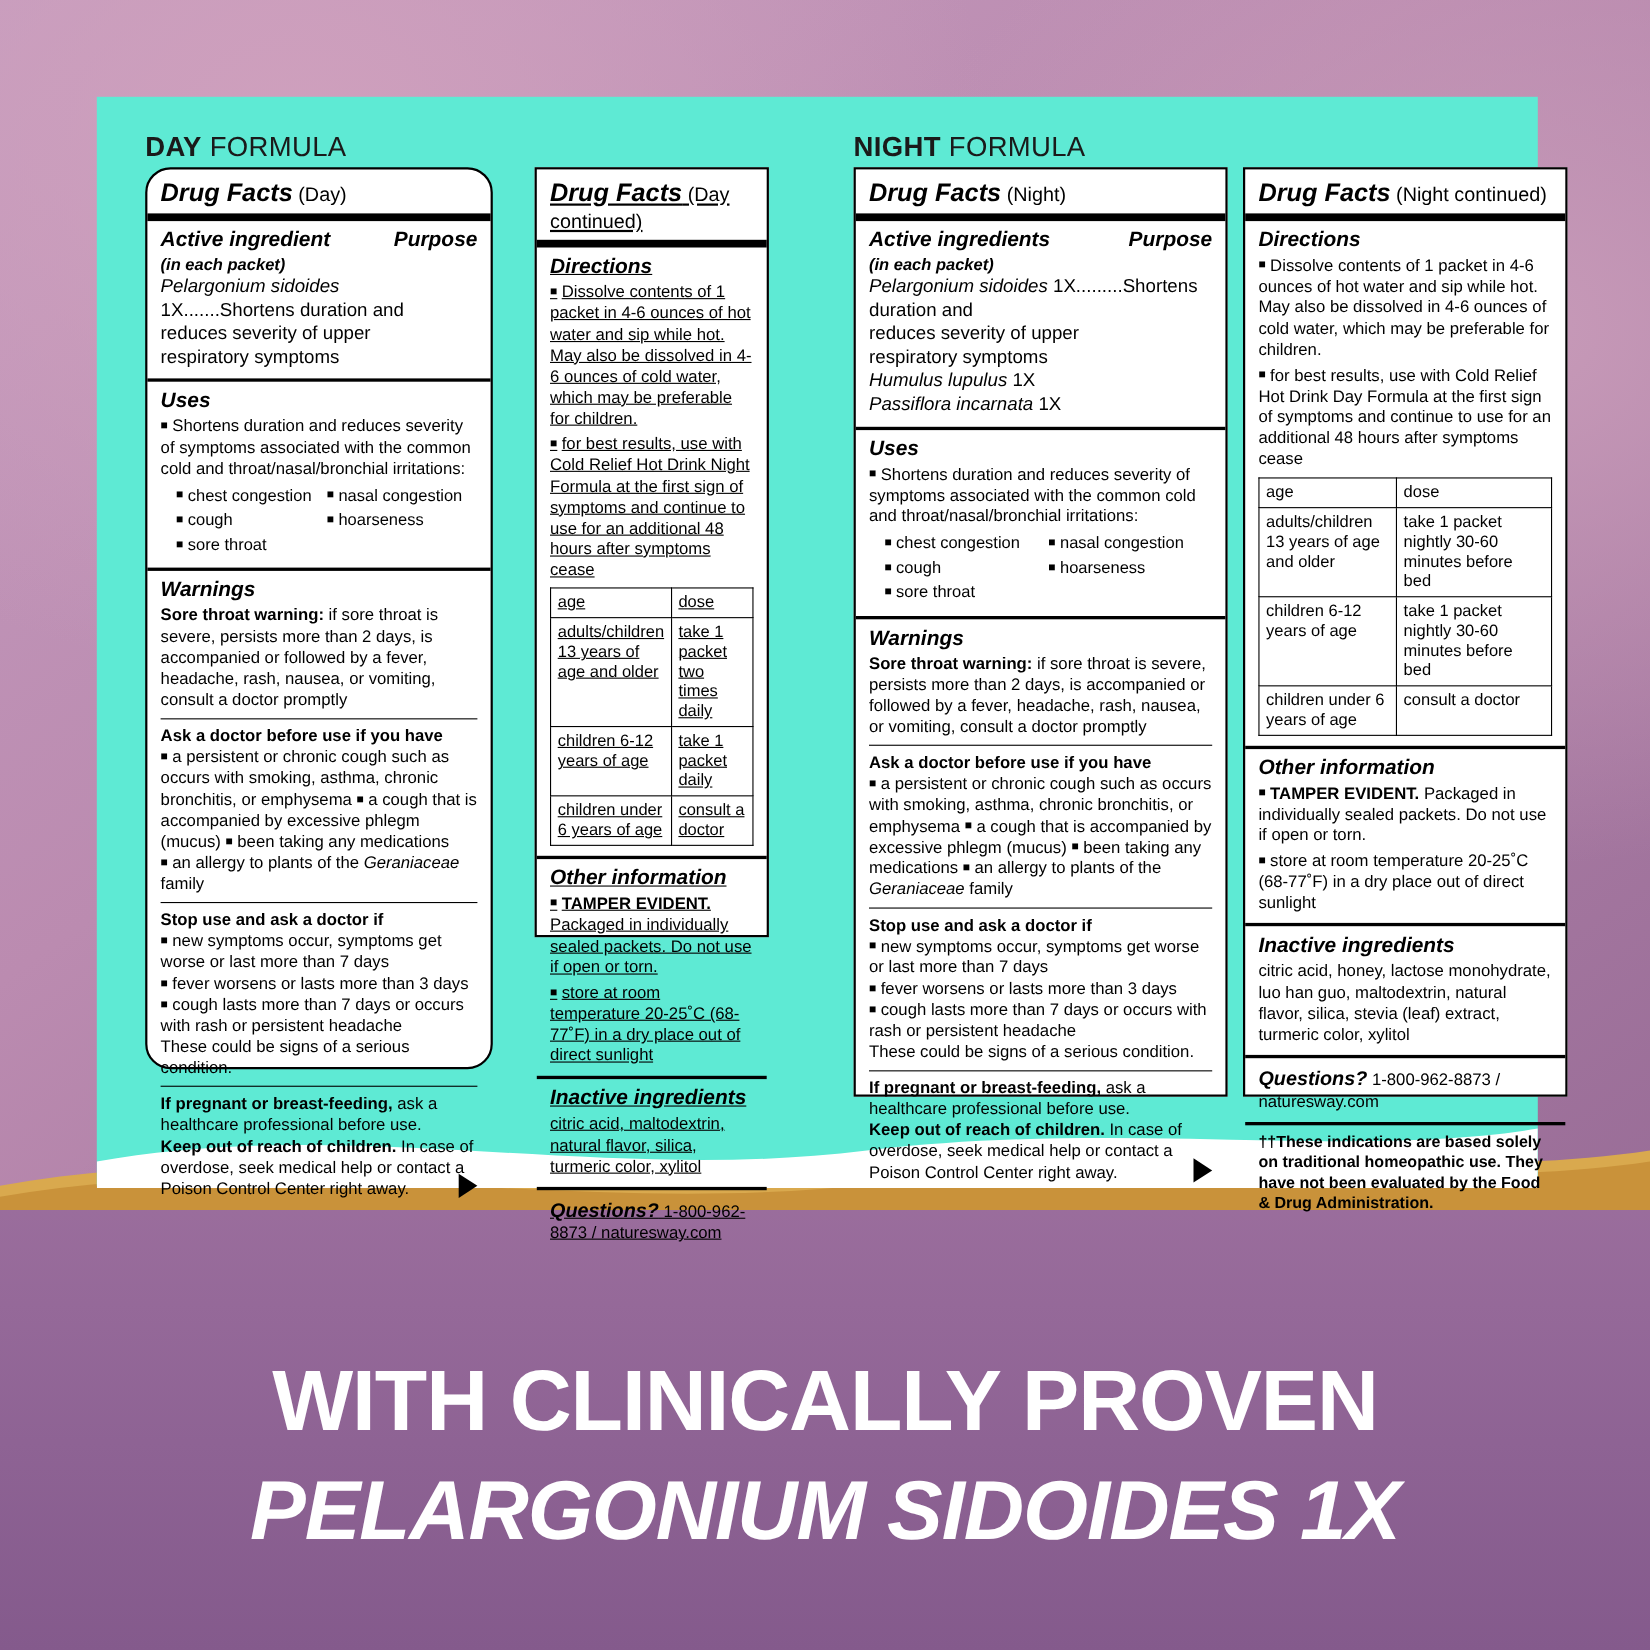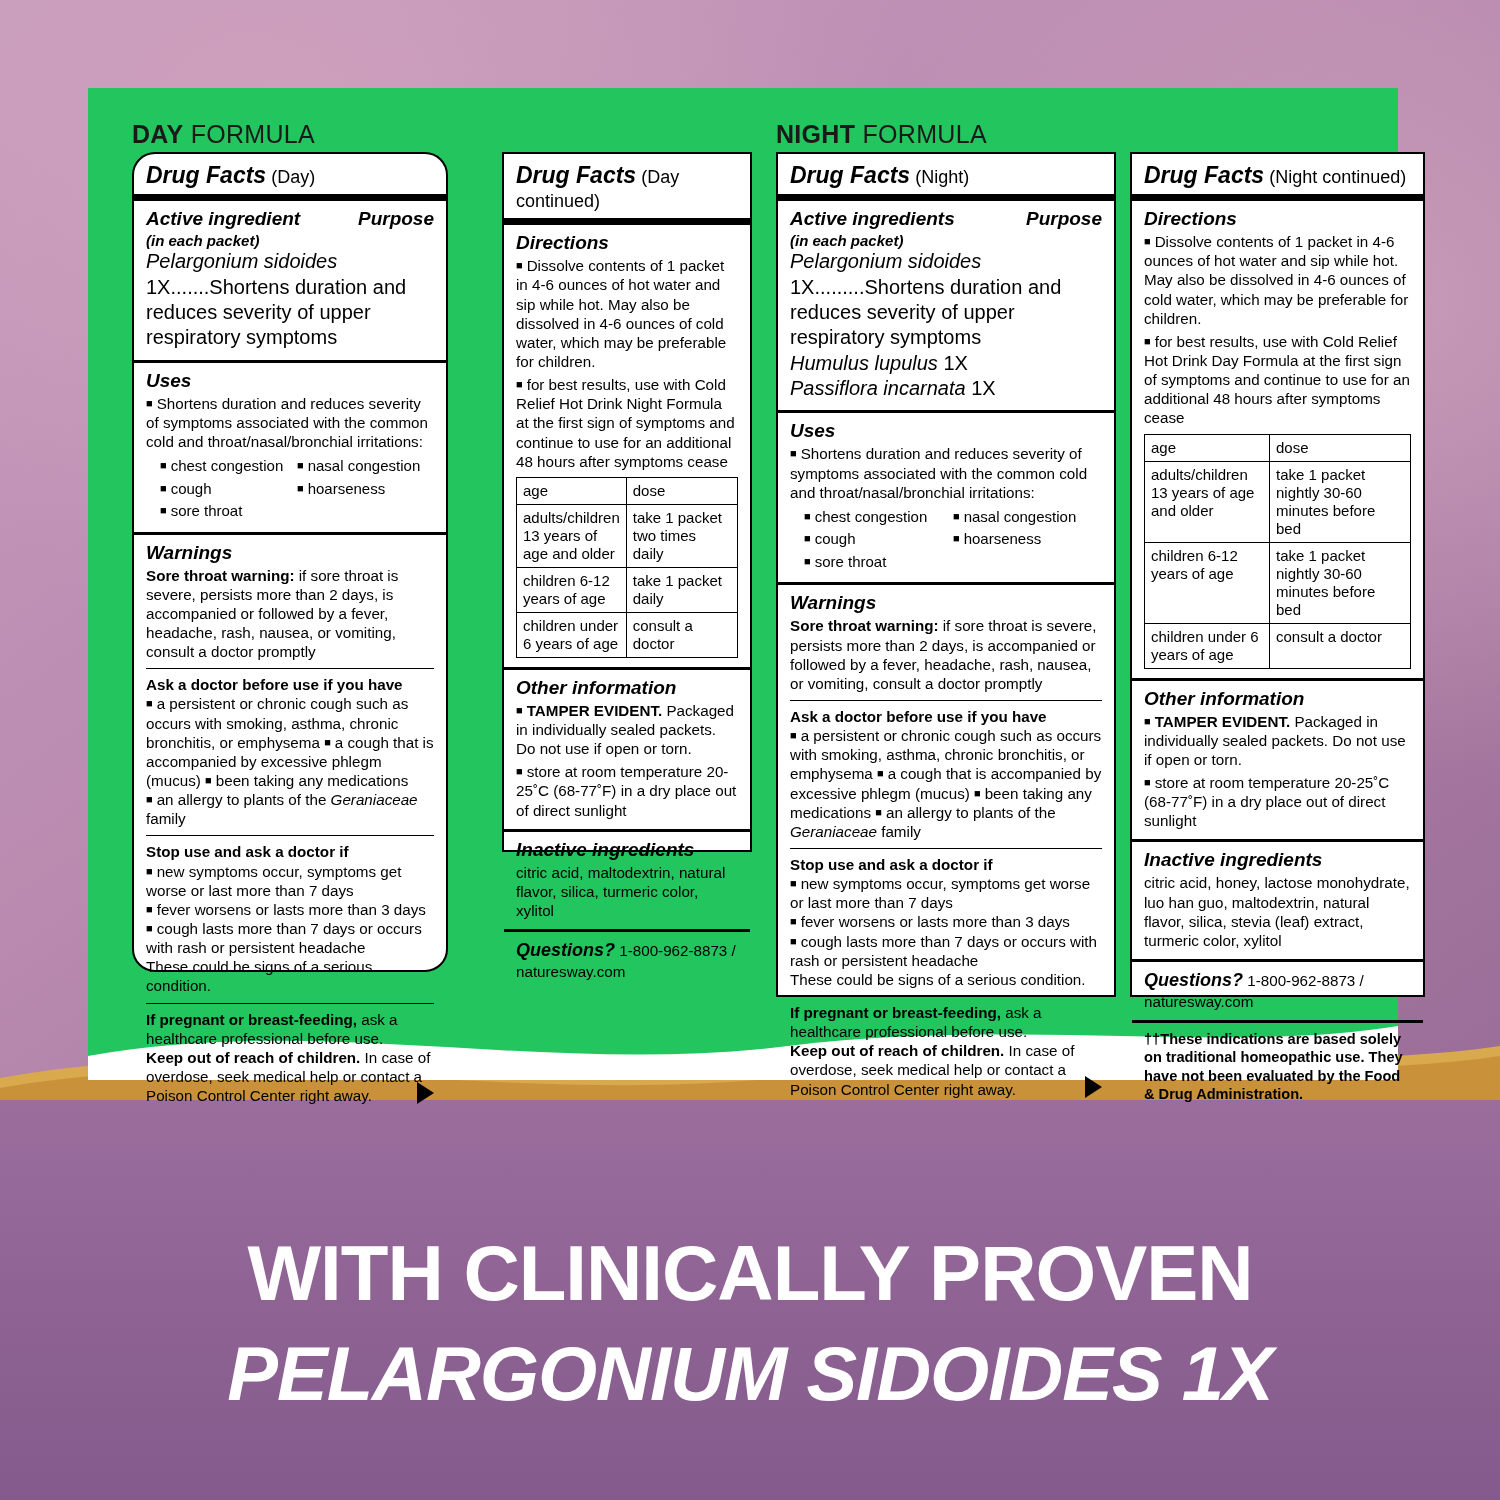--- a/index.html
+++ b/index.html
@@ -25,21 +25,21 @@
     background:linear-gradient(180deg,#9b6e9d 0%, #8e6394 55%, #845a8c 100%);
   }
   .gold-wave {
     position:absolute; left:0; right:0; bottom:400px; height:80px;
   }
   
   .card {
     position:absolute;
     left:88px; top:88px;
     width:1310px; height:990px;
-    background:#22c55e;
+    background:#5eead4;
   }
   .card-wave { position:absolute; left:0; bottom:-2px; width:100%; height:70px; }
 
   .formula-title {
     position:absolute;
     font-size:25px; letter-spacing:.3px; color:#1a1a1a;
     font-weight:400;
   }
   .formula-title b { font-weight:bold; }
 
@@ -67,21 +67,21 @@
   .txt { font-size:15.2px; line-height:1.26; color:#000; }
   .b { font-weight:bold; }
   .i { font-style:italic; }
   .bl::before { content:"\25A0"; font-size:11px; margin-right:4px; position:relative; top:-2px;}
   .mt4 { margin-top:4px; }
   .mt8 { margin-top:8px; }
   .rule { border-top:1.5px solid #000; margin:7px 0 6px 0; }
   .sym-cols { display:flex; flex-wrap:wrap; margin-top:4px; padding-left:14px; font-size:15px; }
   .sym-cols div { width:50%; line-height:1.5; }
   .purpose { font-weight:bold; font-style:italic; font-size:19px; }
-  .ai-line { font-size:20px; line-height:1.27; }
+  .ai-line { font-size:17px; line-height:1.27; }
   .ai-line .r { display:block; text-align:left; }
   table.dose {
     width:100%; border-collapse:collapse; margin-top:6px; font-size:15px;
   }
   table.dose td {
     border:1.5px solid #000; padding:4px 6px; vertical-align:top; line-height:1.2;
   }
   table.dose td.c1 { width:47%; }
   .arrow {
     position:absolute; right:12px; bottom:10px;
@@ -176,21 +176,21 @@
       <div class="txt bl">fever worsens or lasts more than 3 days</div>
       <div class="txt bl">cough lasts more than 7 days or occurs with rash or persistent headache</div>
       <div class="txt">These could be signs of a serious condition.</div>
       <div class="rule"></div>
       <div class="txt"><span class="b">If pregnant or breast-feeding,</span><span> ask a healthcare professional before use.</span></div>
       <div class="txt"><span class="b">Keep out of reach of children.</span><span> In case of overdose, seek medical help or contact a Poison Control Center right away.</span></div>
       <div class="arrow"></div>
     </div>
   </div>
 
-  <div class="panel" style="left:414px; top:64px; width:250px; height:700px;">
+  <div class="panel" style="left:398px; top:64px; width:213px; height:700px;text-decoration:underline;">
     <div class="ptitle">
       <span>Drug Facts</span><span class="sub"> (Day continued)</span>
     </div>
 
     <div class="sec">
       <div class="hd">Directions</div>
       <div class="txt bl">Dissolve contents of 1 packet in 4-6 ounces of hot water and sip while hot. May also be dissolved in 4-6 ounces of cold water, which may be preferable for children.</div>
       <div class="txt bl mt4">for best results, use with Cold Relief Hot Drink Night Formula at the first sign of symptoms and continue to use for an additional 48 hours after symptoms cease</div>
       <table class="dose">
         <tbody>

